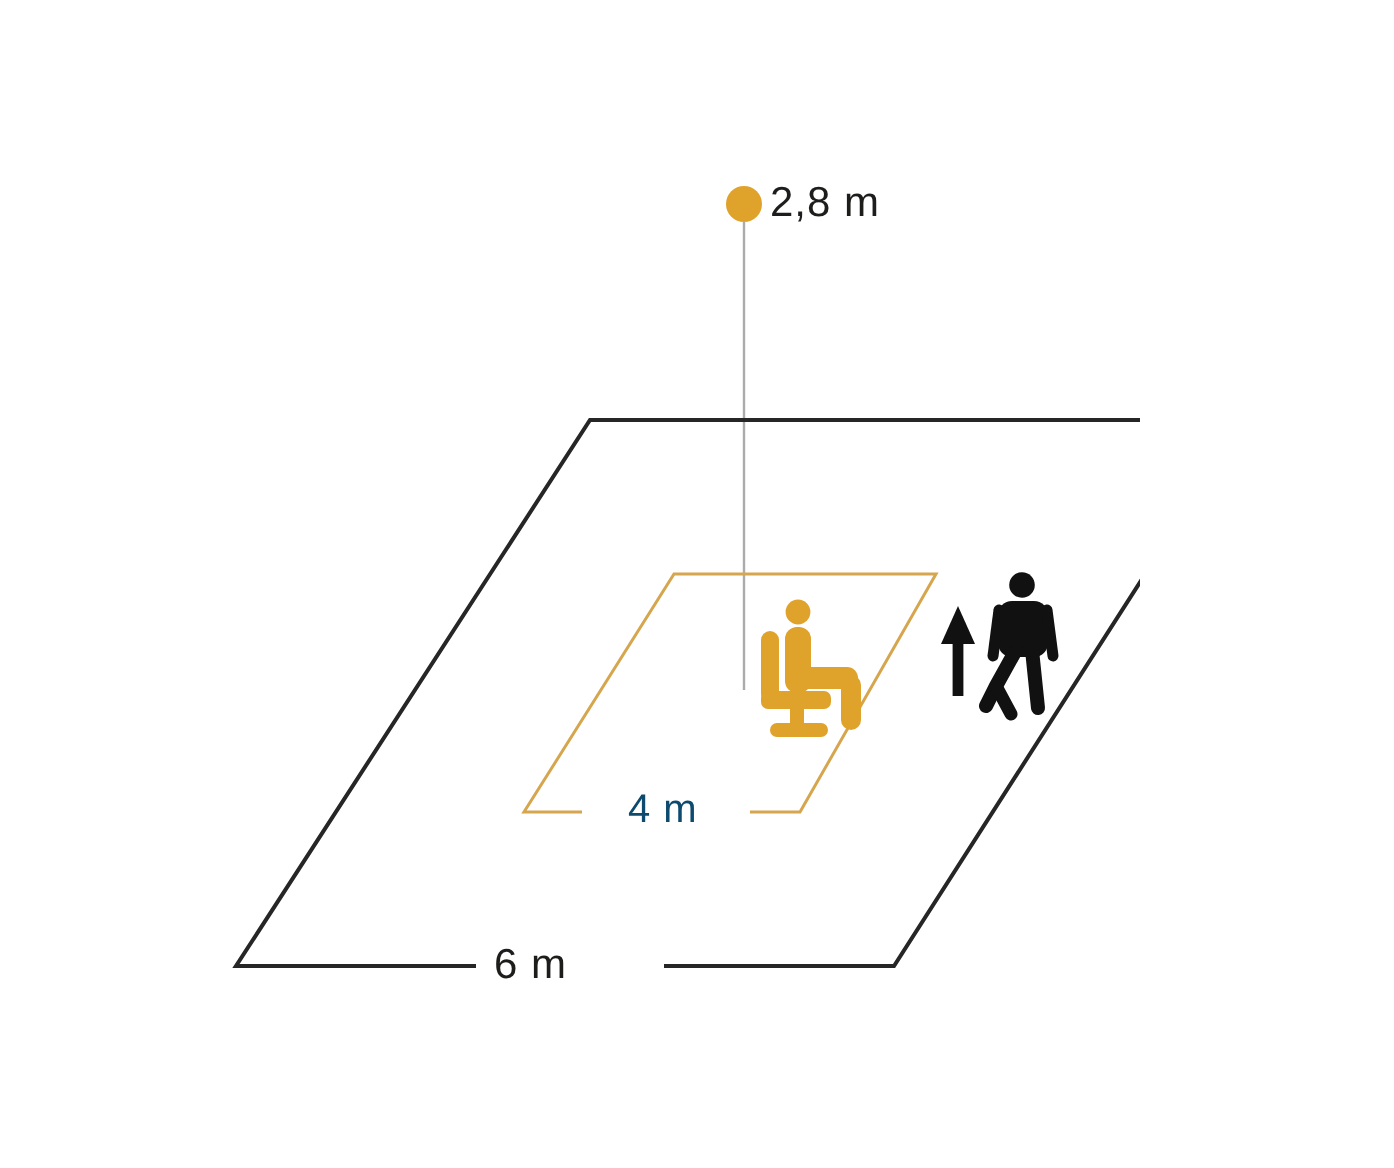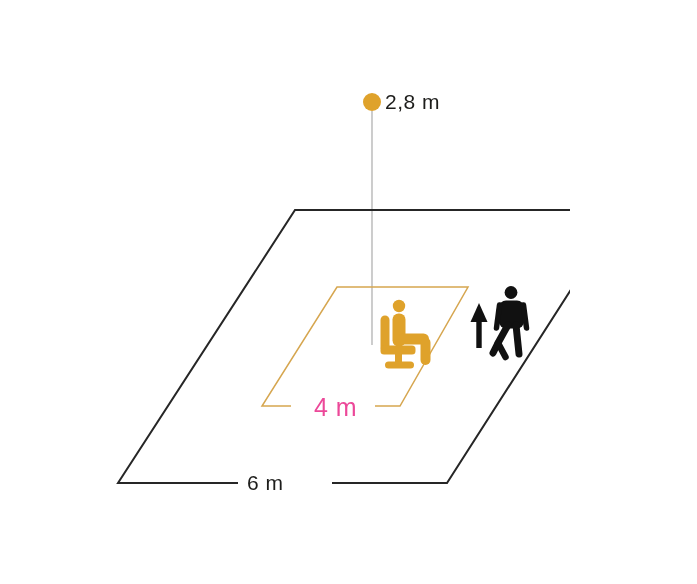--- a/index.html
+++ b/index.html
@@ -24,22 +24,22 @@
     white-space: nowrap;
     line-height: 1;
     user-select: none;
   }
   .label-dark {
     color: #1d1d1b;
     font-size: 21px;
     letter-spacing: 0.5px;
   }
   .label-orange {
-    color: #ec4899;
-    font-size: 25px;
+    color: #0c4a6e;
+    font-size: 20px;
     letter-spacing: 0.5px;
   }
   #label-mounting-height { left: 385px; top: 91px; }
   #label-walking-range   { left: 247px; top: 472px; }
   #label-seated-range    { left: 314px; top: 395px; }
 </style>
 </head>
 <body>
 
 <div class="canvas">

